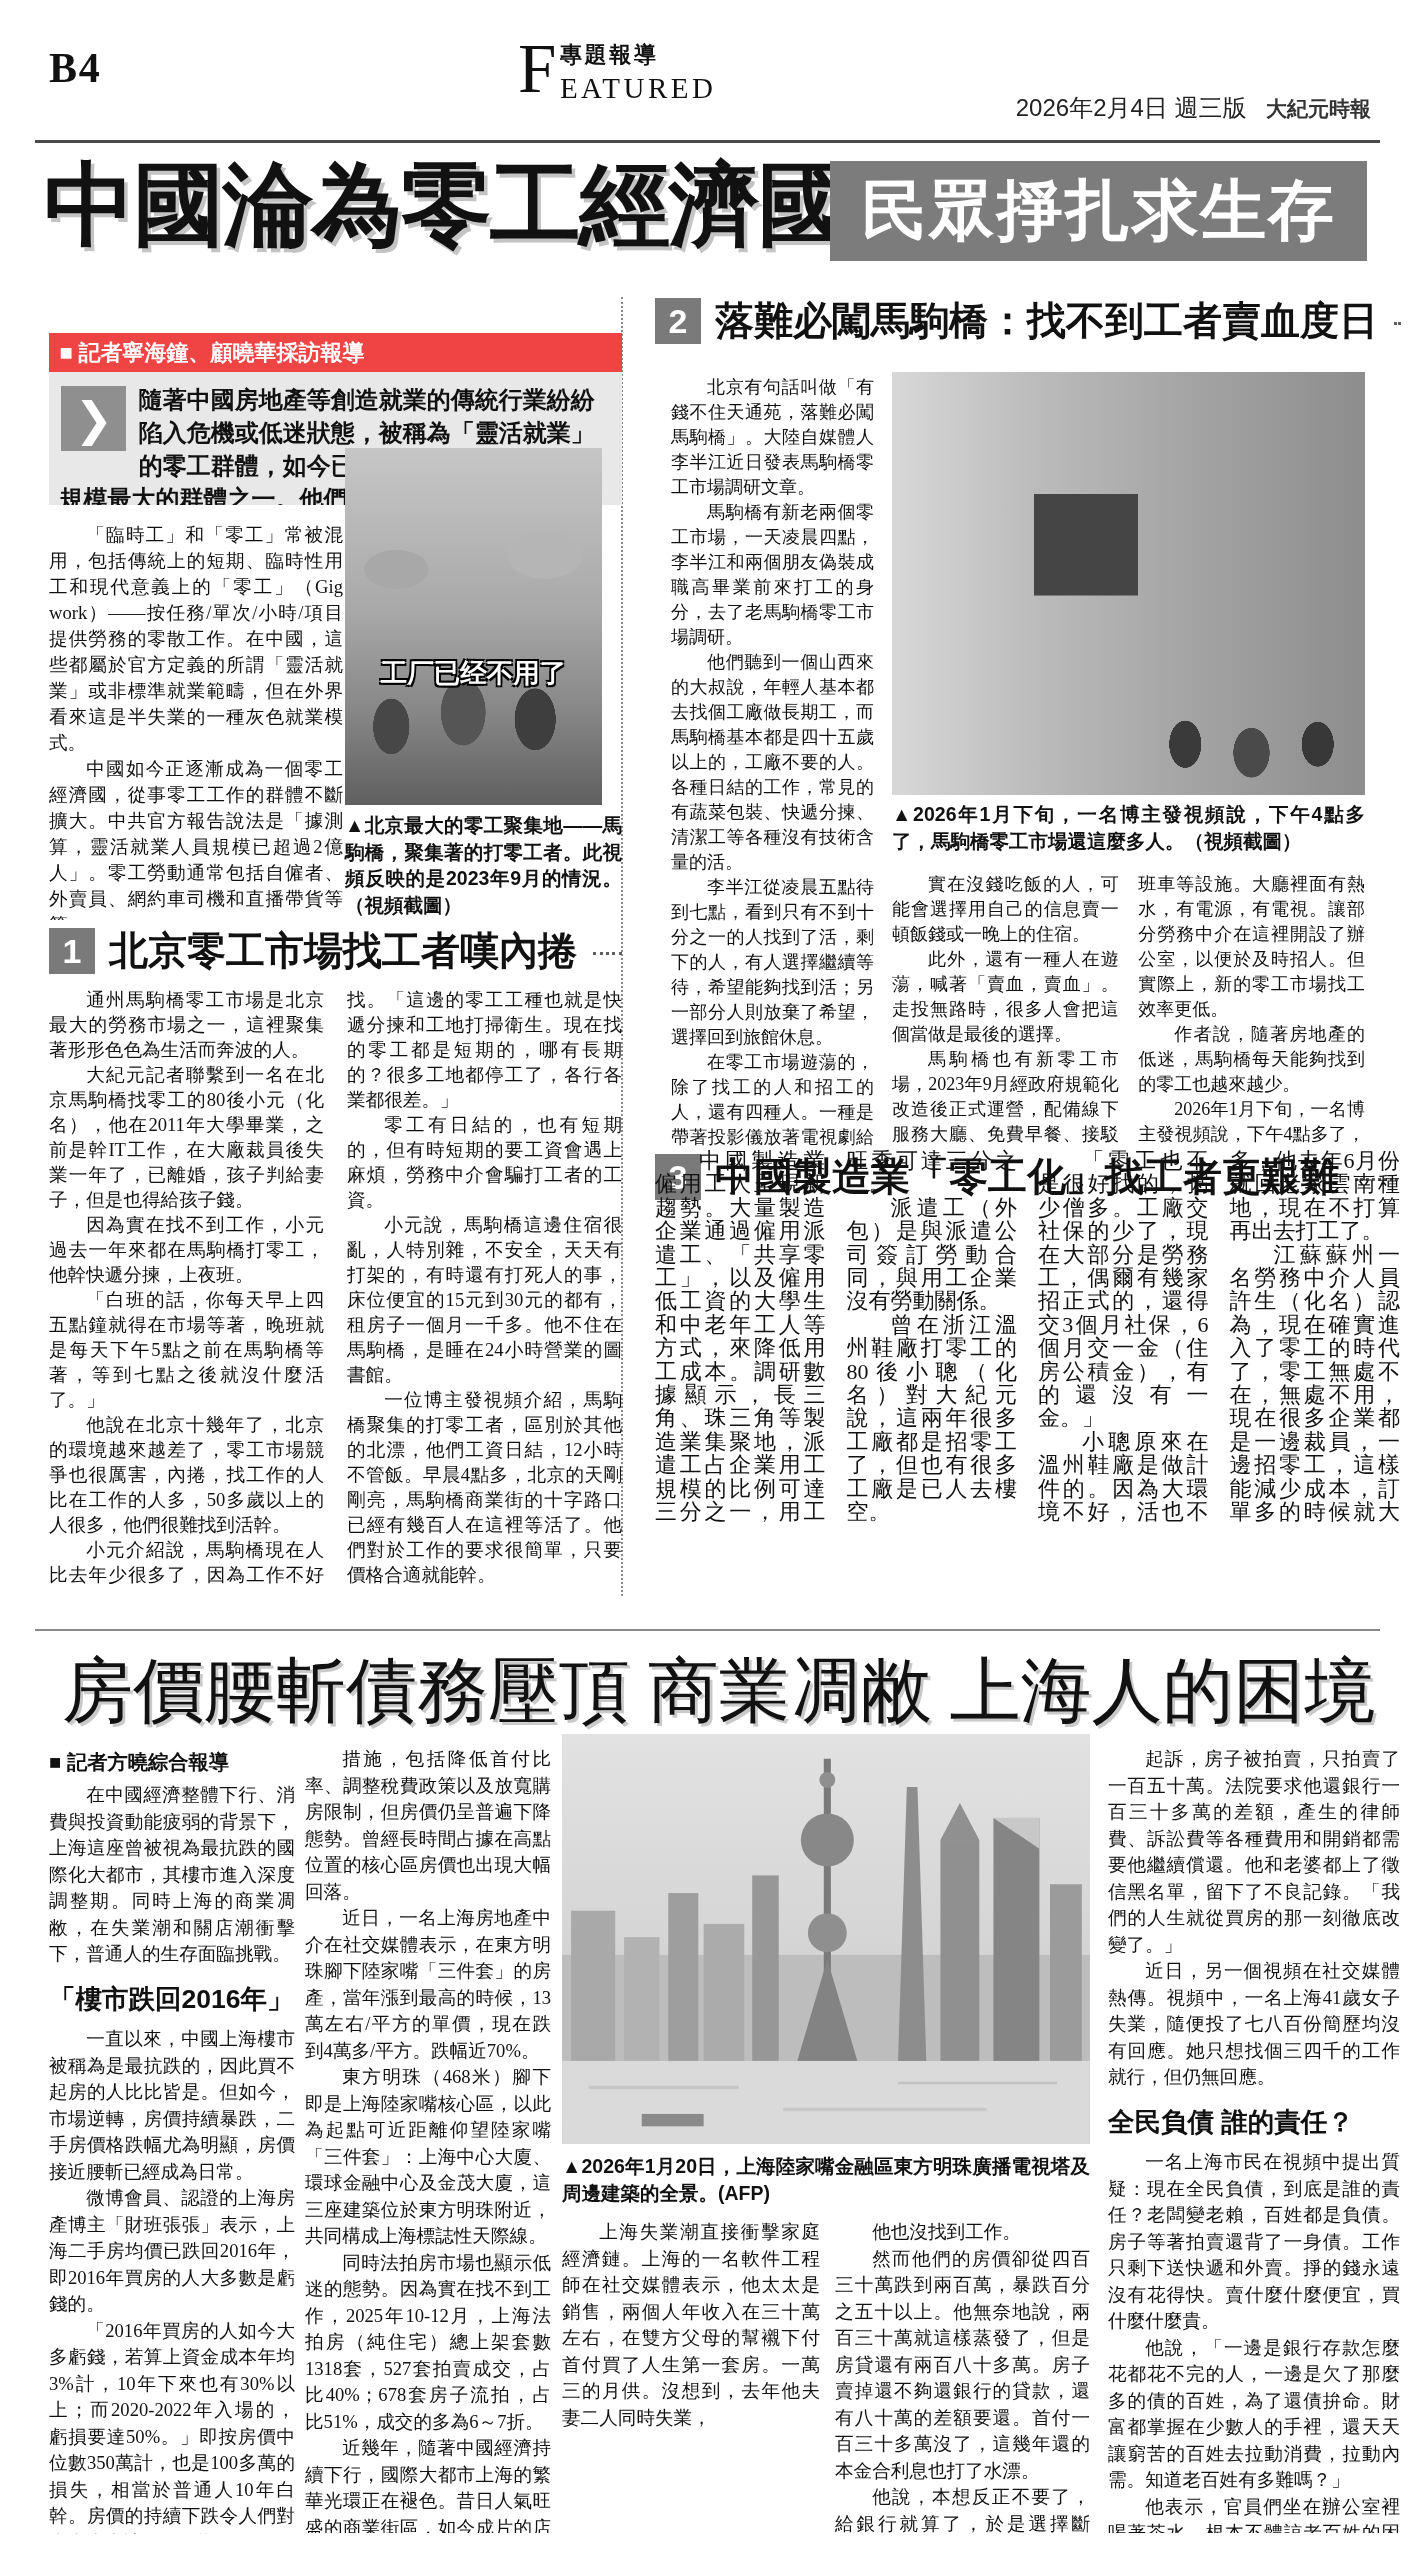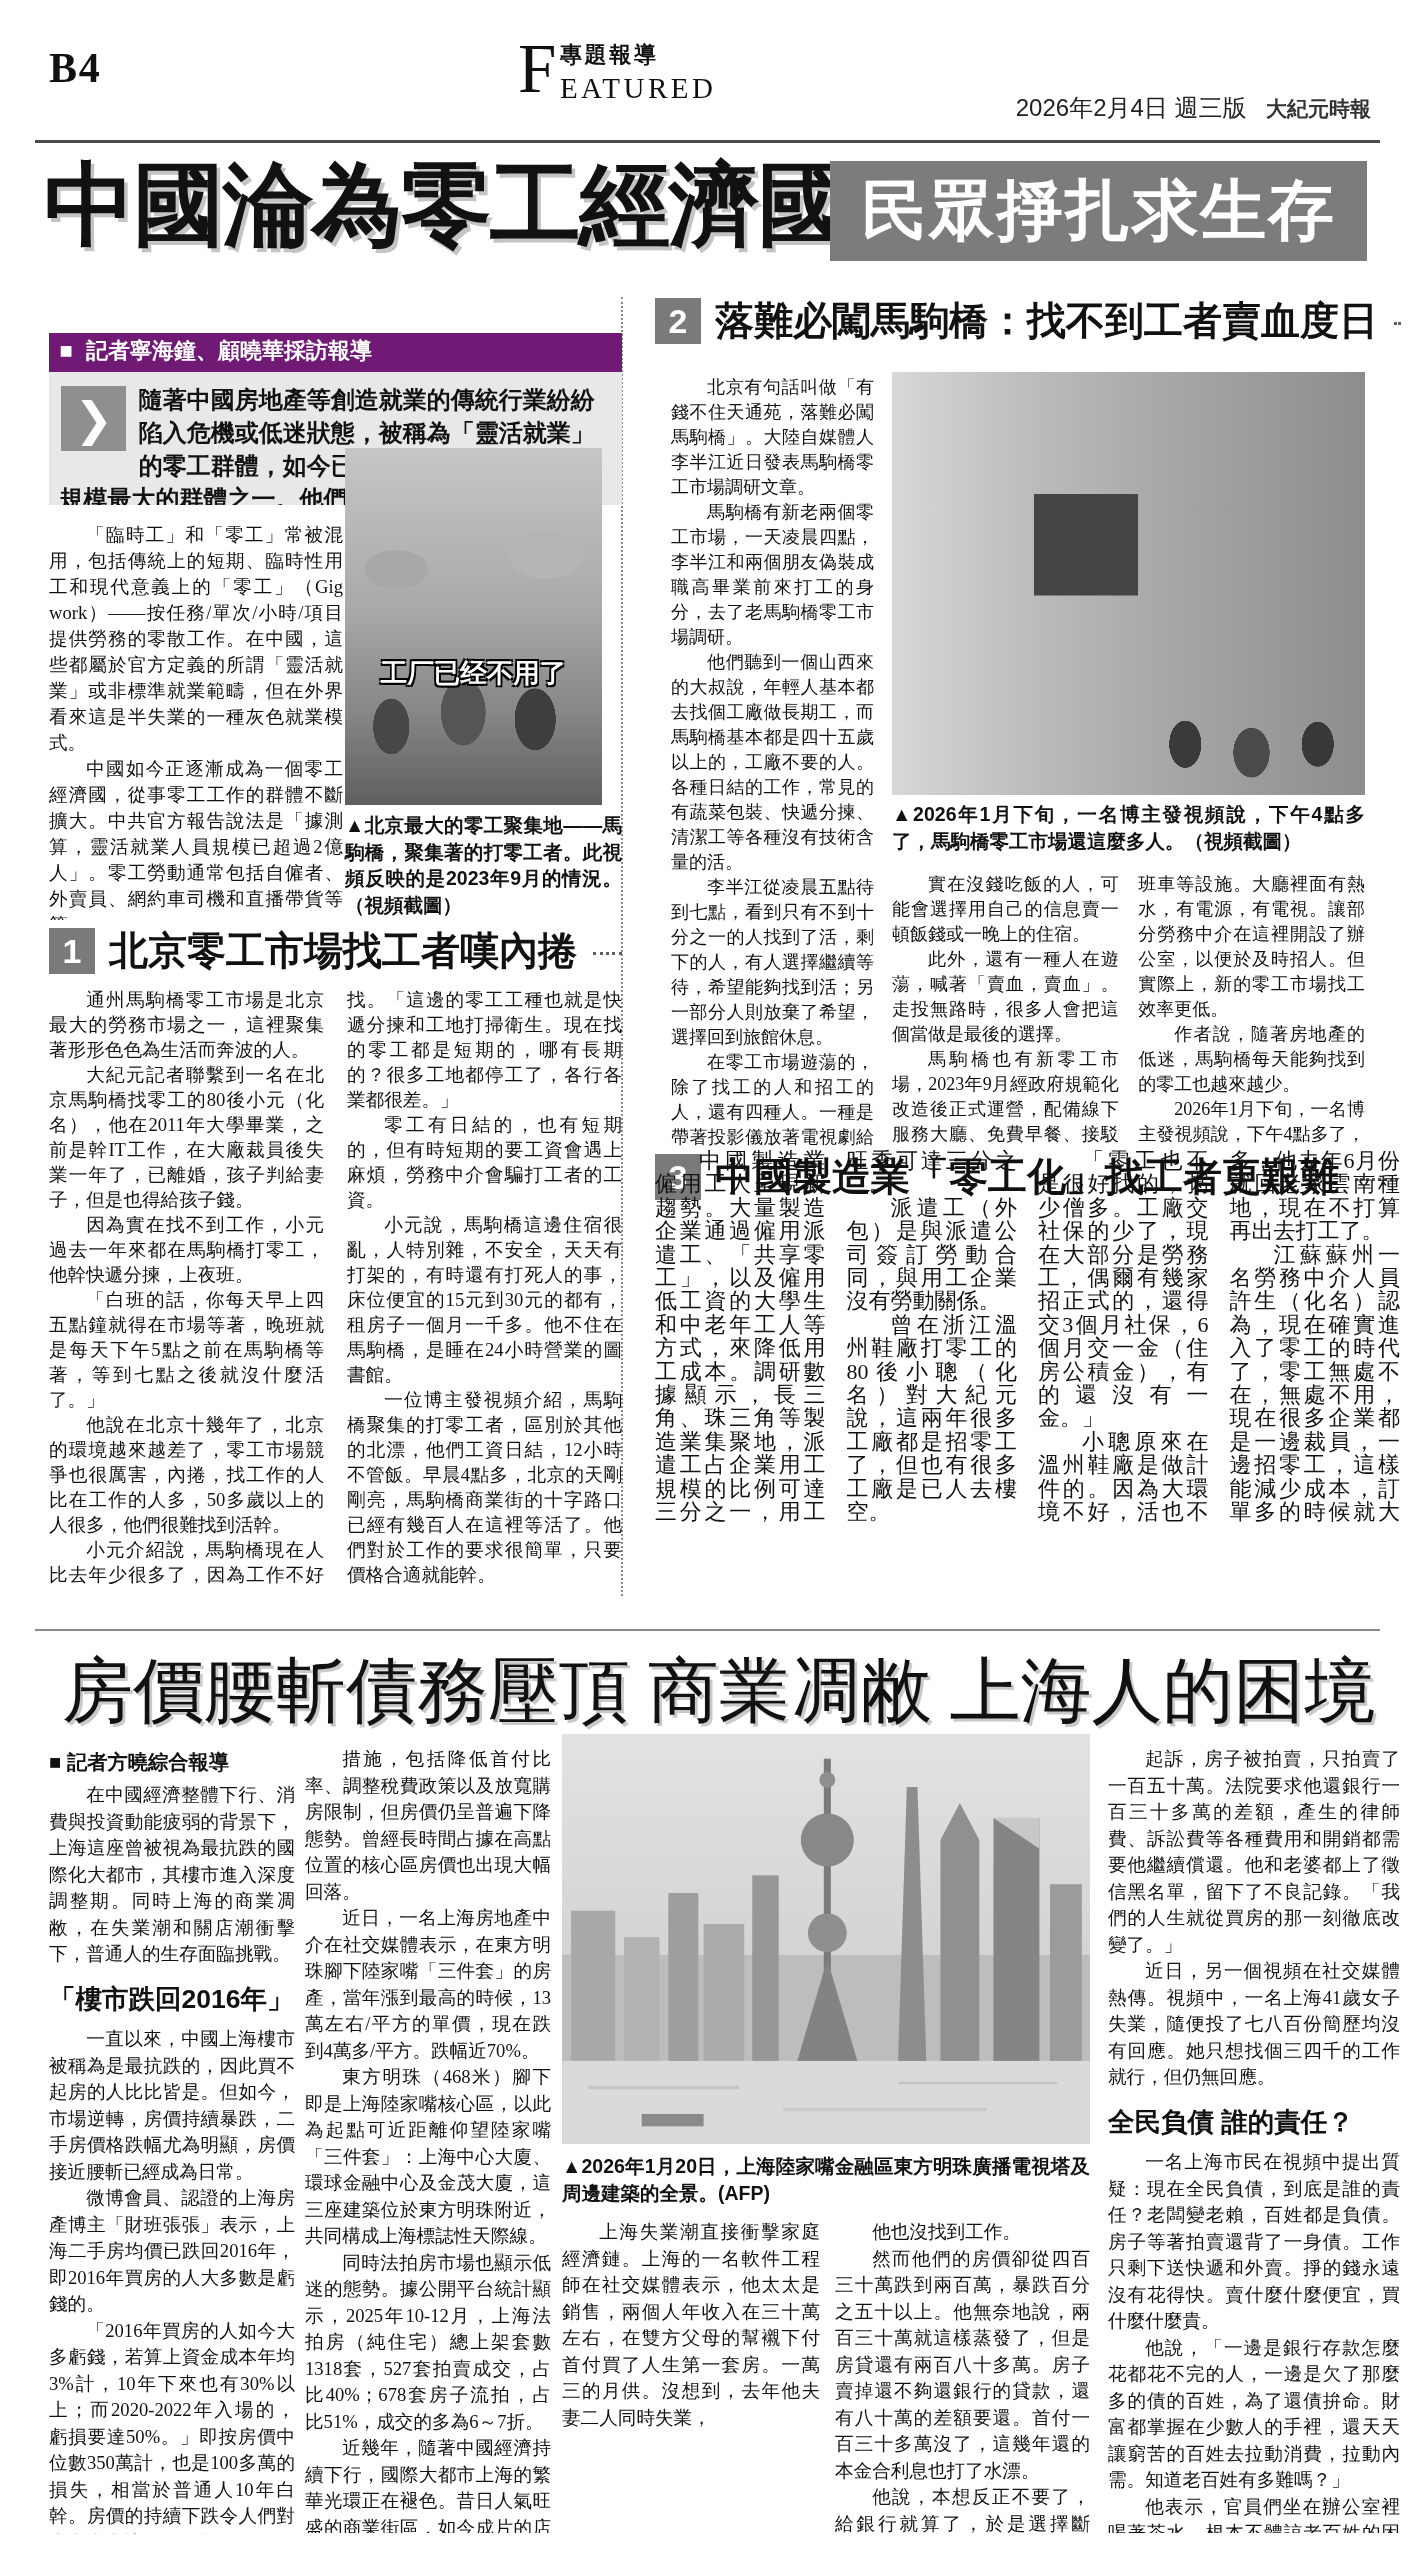--- a/index.html
+++ b/index.html
@@ -18,22 +18,22 @@
   .toprule{position:absolute;left:35px;top:140px;width:1345px;height:2.7px;background:#4b4b4b;}
   
   .mainhead{position:absolute;left:44px;top:156px;font-size:91px;line-height:99px;font-weight:bold;
             letter-spacing:-1.8px;white-space:nowrap;text-shadow:3.5px 3.5px 0 #c4c4c4;}
   .headbadge{position:absolute;left:830px;top:161px;width:537px;height:100px;background:#7c7c7c;
              display:flex;align-items:center;justify-content:center;}
   .headbadge span{color:#fff;font-family:"Liberation Sans","DejaVu Sans",sans-serif;
                   font-weight:bold;font-size:66px;letter-spacing:1.8px;white-space:nowrap;}
   
   .vdots{position:absolute;left:621px;top:297px;height:1299px;width:0;border-left:2.7px dotted #8a8a8a;}
-  .bylinebar{position:absolute;left:49px;top:333px;width:573px;height:39px;background:#701a75;
-             color:#fff;font-family:Liberation Mono, monospace;font-weight:bold;
+  .bylinebar{position:absolute;left:49px;top:333px;width:573px;height:39px;background:#ef4444;
+             color:#fff;font-family:Liberation Serif, serif;font-weight:bold;
              font-size:22px;line-height:39px;padding-left:10.6px;box-sizing:border-box;}
   .introbox{position:absolute;left:49px;top:372px;width:573px;height:133px;background:#e8e8e8;
             box-sizing:border-box;padding:10.6px 10.6px 8.8px 10.6px;overflow:hidden;}
   .introbox .chev{float:left;width:65px;height:65px;background:#8f8f8f;margin:3.5px 12.4px 1.8px 1.8px;
                   display:flex;align-items:center;justify-content:center;}
   .introbox .chev span{color:#fff;font-size:46px;font-weight:bold;font-family:"DejaVu Sans",sans-serif;}
   .introtxt{font-family:"Liberation Sans","DejaVu Sans",sans-serif;font-weight:bold;
             font-size:24px;line-height:33px;text-align:justify;}
   .bodycol p, .colflow p{margin:0;text-indent:2em;text-align:justify;}
   .leadcol{position:absolute;left:49px;top:522px;width:294px;height:398px;font-size:18.6px;line-height:26px;overflow:hidden;}
@@ -207,21 +207,21 @@
       <p>在中國經濟整體下行、消費與投資動能疲弱的背景下，上海這座曾被視為最抗跌的國際化大都市，其樓市進入深度調整期。同時上海的商業凋敝，在失業潮和關店潮衝擊下，普通人的生存面臨挑戰。</p>
       <div class="subhead">「樓市跌回2016年」</div>
       <p>一直以來，中國上海樓市被稱為是最抗跌的，因此買不起房的人比比皆是。但如今，市場逆轉，房價持續暴跌，二手房價格跌幅尤為明顯，房價接近腰斬已經成為日常。</p>
       <p>微博會員、認證的上海房產博主「財班張張」表示，上海二手房均價已跌回2016年，即2016年買房的人大多數是虧錢的。</p>
       <p>「2016年買房的人如今大多虧錢，若算上資金成本年均3%計，10年下來也有30%以上；而2020-2022年入場的，虧損要達50%。」即按房價中位數350萬計，也是100多萬的損失，相當於普通人10年白幹。房價的持續下跌令人們對未來失去該有的預期。</p>
     </div>
   <div class="bcol bcol2 bodycol">
       <p>措施，包括降低首付比率、調整稅費政策以及放寬購房限制，但房價仍呈普遍下降態勢。曾經長時間占據在高點位置的核心區房價也出現大幅回落。</p>
       <p>近日，一名上海房地產中介在社交媒體表示，在東方明珠腳下陸家嘴「三件套」的房產，當年漲到最高的時候，13萬左右/平方的單價，現在跌到4萬多/平方。跌幅近70%。</p>
       <p>東方明珠（468米）腳下即是上海陸家嘴核心區，以此為起點可近距離仰望陸家嘴「三件套」：上海中心大廈、環球金融中心及金茂大廈，這三座建築位於東方明珠附近，共同構成上海標誌性天際線。</p>
-      <p>同時法拍房市場也顯示低迷的態勢。據公開平台統計顯示，2025年10-12月，上海法拍房（純住宅）總上架套數1318套，527套拍賣成交，占比40%；678套房子流拍，占比51%，成交的多為6～7折。</p>
+      <p>同時法拍房市場也顯示低迷的態勢。因為實在找不到工作，2025年10-12月，上海法拍房（純住宅）總上架套數1318套，527套拍賣成交，占比40%；678套房子流拍，占比51%，成交的多為6～7折。</p>
       <p>近幾年，隨著中國經濟持續下行，國際大都市上海的繁華光環正在褪色。昔日人氣旺盛的商業街區，如今成片的店鋪關門，即便在市中</p>
     </div>
 
   <div class="photo photo3">
     <svg width="528" height="410" viewBox="0 0 597 464">
       <defs>
         <linearGradient id="sky" x1="0" y1="0" x2="0" y2="1">
           <stop offset="0" stop-color="#e2e2e2"></stop>
             <stop offset="1" stop-color="#c8c8c8"></stop>
         </linearGradient>

